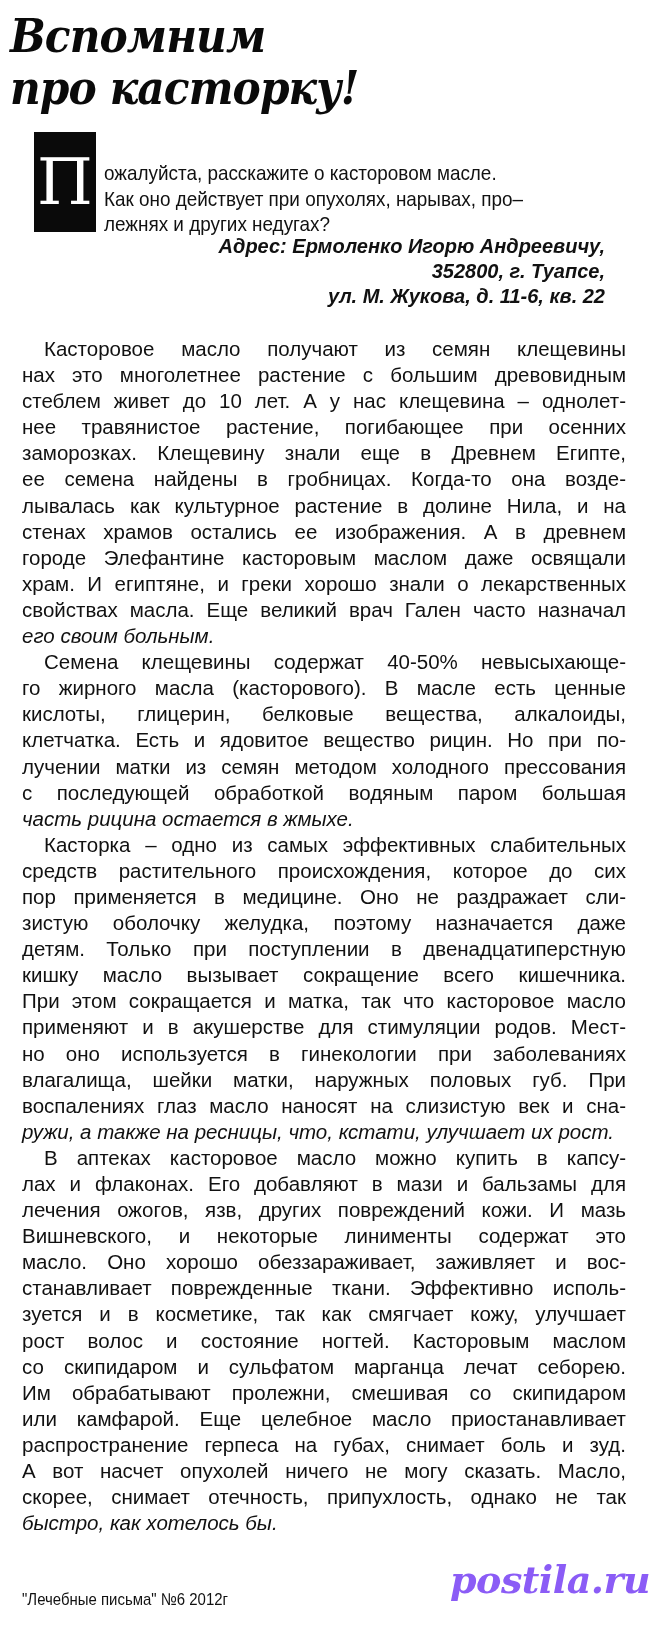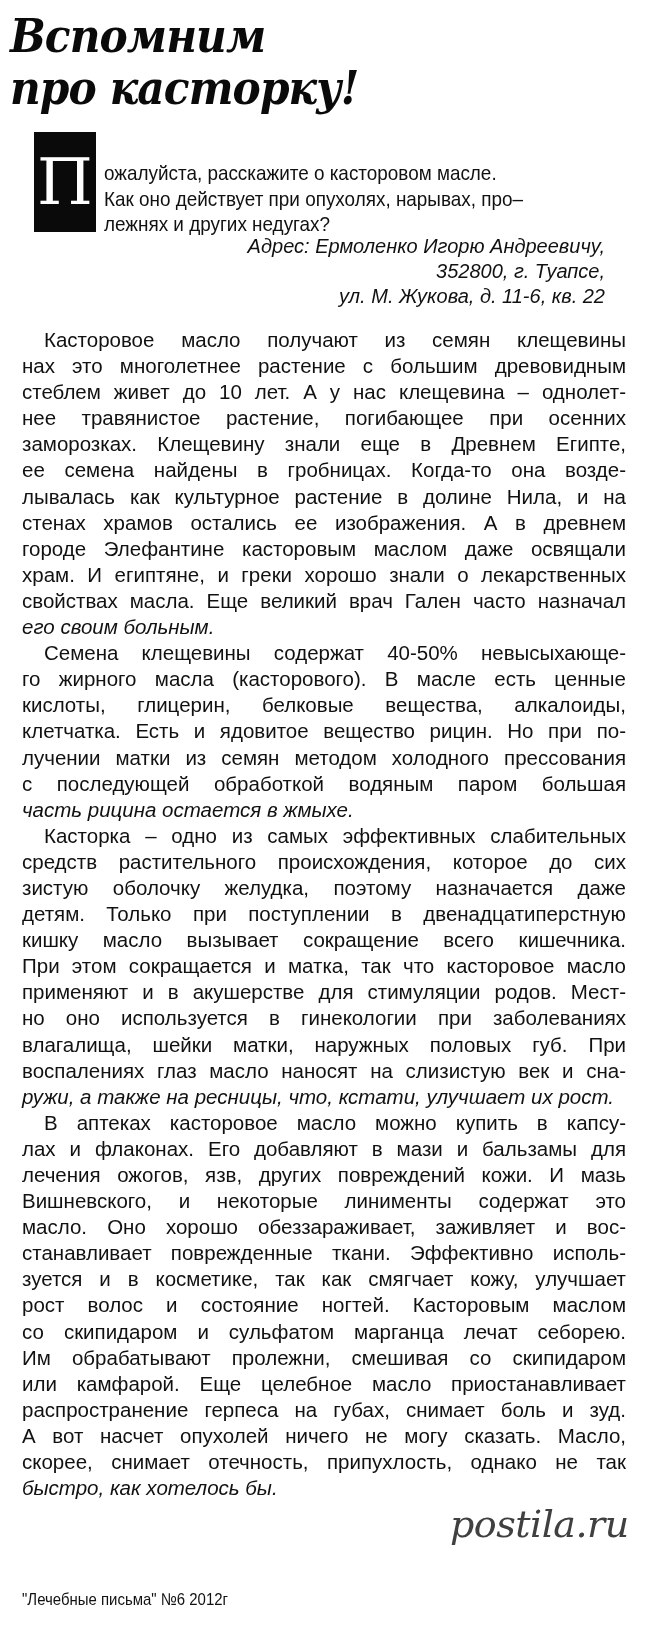--- a/index.html
+++ b/index.html
@@ -17,40 +17,40 @@
     text-align: center;
   }
   .intro {
     position: absolute; left: 104px; top: 160px; width: 520px;
     font-family: "Liberation Sans", sans-serif; font-size: 21px; line-height: 25.5px;
     transform: scaleX(0.9); transform-origin: left top;
   }
   .intro div { white-space: nowrap; }
   .address {
     position: absolute; right: 55px; top: 234px; text-align: right;
-    font-family: "Liberation Sans", sans-serif; font-style: italic; font-weight: normal;
+    font-family: "Liberation Sans", sans-serif; font-style: italic; font-weight: bold;
     font-size: 20px; line-height: 25px;
   }
   .address div { white-space: nowrap; }
   .body {
-    position: absolute; left: 22px; top: 327px; width: 604px;
+    position: absolute; left: 22px; top: 336px; width: 604px;
     font-family: "Liberation Sans", sans-serif; font-size: 20.5px; line-height: 26.1px;
   }
   .body .line { white-space: nowrap; text-align: justify; text-align-last: justify; display: block; height: 26.1px; overflow: visible; }
   .body .line.last { text-align-last: left; font-style: italic; }
   .body .line.indent { padding-left: 22px; }
   .source {
     position: absolute; left: 22px; top: 1590px;
     font-family: "Liberation Sans", sans-serif; font-size: 17px; line-height: 20px;
     transform: scaleX(0.88); transform-origin: left top;
   }
   .watermark {
-    position: absolute; left: 450px; top: 1502px;
-    font-family: "DejaVu Serif", serif; font-style: italic; font-weight: normal;
-    font-size: 38px; line-height: 44px; color: #404040; letter-spacing: -0.5px;
+    position: absolute; left: 450px; top: 1558px;
+    font-family: "DejaVu Serif", serif; font-style: italic; font-weight: bold;
+    font-size: 38px; line-height: 44px; color: #8b5cf6; letter-spacing: -0.5px;
   }
 </style>
 </head>
 <body>
 
 <div class="title">
   <div>Вспомним</div>
   <div>про касторку!</div>
 </div>
 
@@ -83,20 +83,21 @@
     <span class="line last">его своим больным.</span>
     <span class="line indent">Семена клещевины содержат 40-50% невысыхающе-</span>
     <span class="line">го жирного масла (касторового). В масле есть ценные</span>
     <span class="line">кислоты, глицерин, белковые вещества, алкалоиды,</span>
     <span class="line">клетчатка. Есть и ядовитое вещество рицин. Но при по-</span>
     <span class="line">лучении матки из семян методом холодного прессования</span>
     <span class="line">с последующей обработкой водяным паром большая</span>
     <span class="line last">часть рицина остается в жмыхе.</span>
     <span class="line indent">Касторка – одно из самых эффективных слабительных</span>
     <span class="line">средств растительного происхождения, которое до сих</span>
+    <span class="line">пор применяется в медицине. Оно не раздражает сли-</span>
     <span class="line">зистую оболочку желудка, поэтому назначается даже</span>
     <span class="line">детям. Только при поступлении в двенадцатиперстную</span>
     <span class="line">кишку масло вызывает сокращение всего кишечника.</span>
     <span class="line">При этом сокращается и матка, так что касторовое масло</span>
     <span class="line">применяют и в акушерстве для стимуляции родов. Мест-</span>
     <span class="line">но оно используется в гинекологии при заболеваниях</span>
     <span class="line">влагалища, шейки матки, наружных половых губ. При</span>
     <span class="line">воспалениях глаз масло наносят на слизистую век и сна-</span>
     <span class="line last">ружи, а также на ресницы, что, кстати, улучшает их рост.</span>
     <span class="line indent">В аптеках касторовое масло можно купить в капсу-</span>

